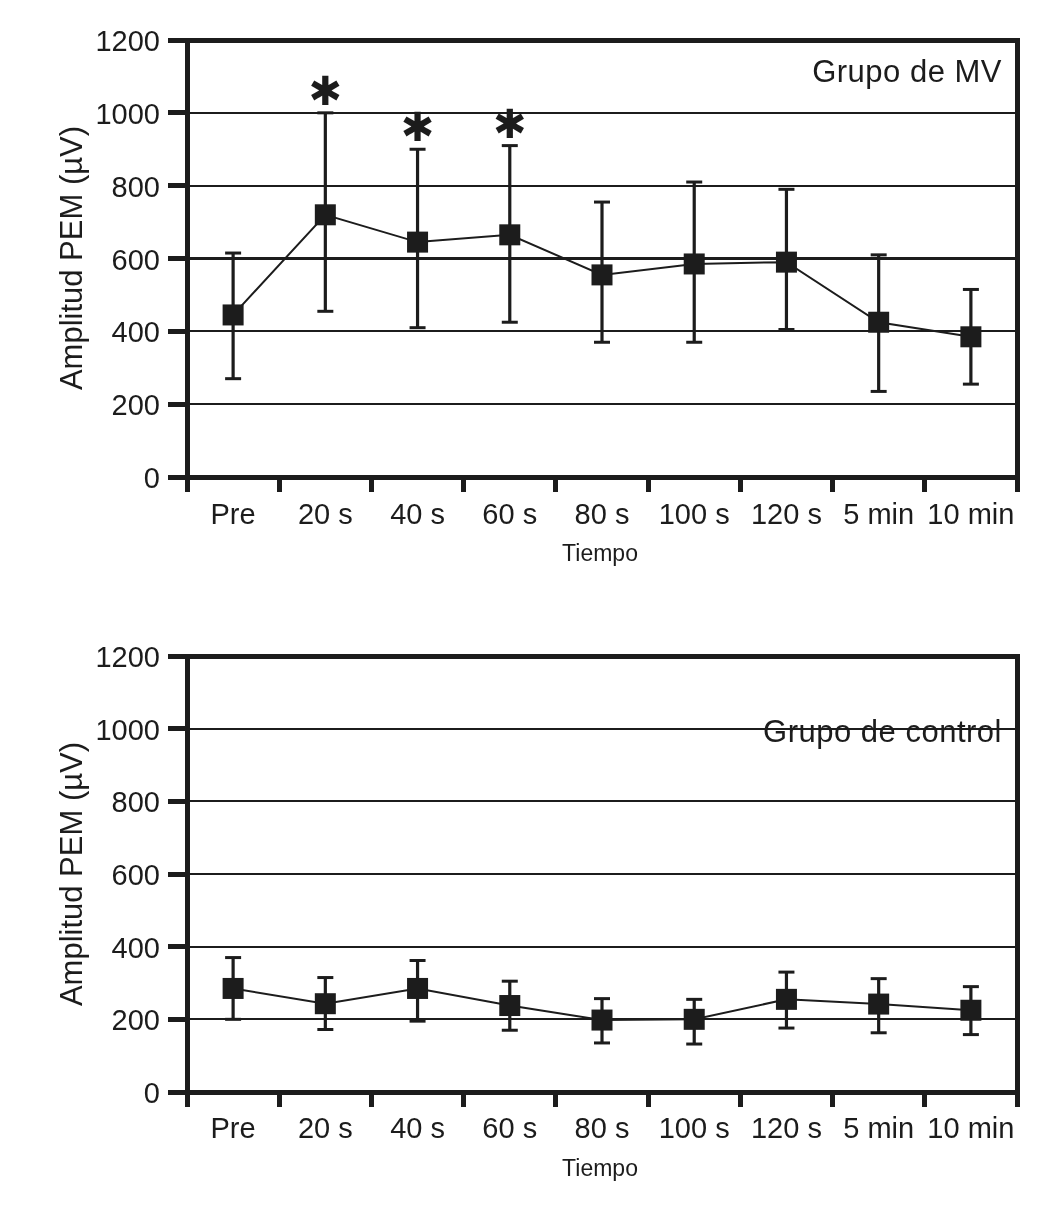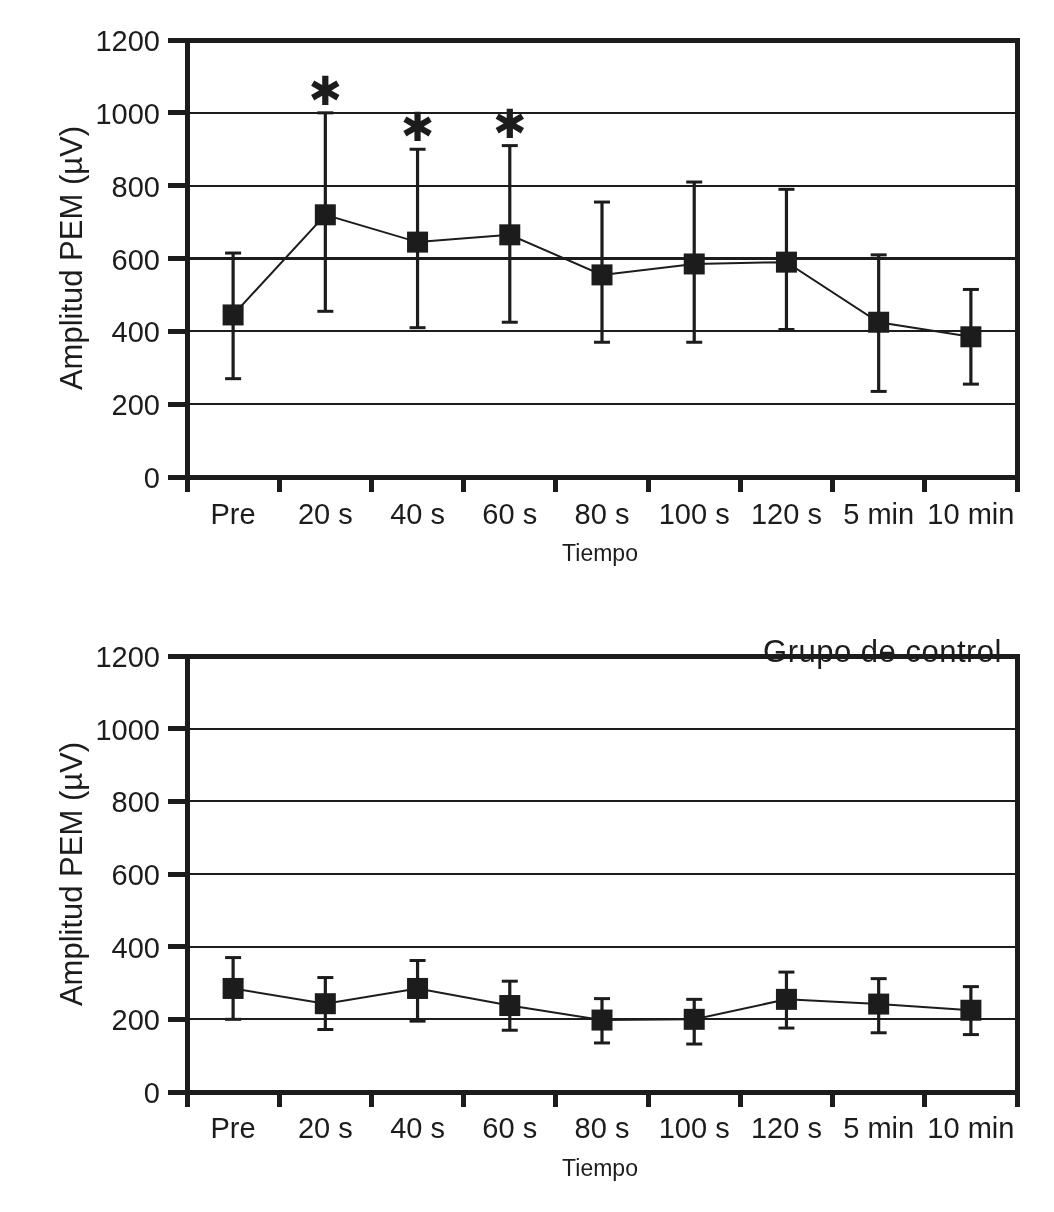--- a/index.html
+++ b/index.html
@@ -14,21 +14,21 @@
   }
   .chart-svg { position: absolute; left: 0; display: block; }
   #chart-svg-0 { top: 0; }
   #chart-svg-1 { top: 606px; }
   .fig-label { position: absolute; white-space: nowrap; color: #1c1c1c; }
   .chart-title {
     font-size: 31px;
     letter-spacing: 0.5px;
   }
   .title-0 { top: 54px;  right: 52px; }
-  .title-1 { top: 634px; right: 52px; }
+  .title-1 { top: 714px; right: 52px; }
   .y-axis-title {
     font-size: 31px;
     transform: translate(-50%, -50%) rotate(-90deg);
     transform-origin: center center;
   }
   .ylab-0 { left: 72px; top: 258px; }
   .ylab-1 { left: 72px; top: 874px; }
   .x-axis-title {
     font-size: 23px;
     transform: translate(-50%, -50%);
@@ -230,20 +230,21 @@
       <text x="325.33333333333337" y="522" text-anchor="middle" dominant-baseline="central" font-size="29" fill="#1c1c1c">20 s</text>
       <text x="417.55555555555554" y="522" text-anchor="middle" dominant-baseline="central" font-size="29" fill="#1c1c1c">40 s</text>
       <text x="509.7777777777778" y="522" text-anchor="middle" dominant-baseline="central" font-size="29" fill="#1c1c1c">60 s</text>
       <text x="602" y="522" text-anchor="middle" dominant-baseline="central" font-size="29" fill="#1c1c1c">80 s</text>
       <text x="694.2222222222223" y="522" text-anchor="middle" dominant-baseline="central" font-size="29" fill="#1c1c1c">100 s</text>
       <text x="786.4444444444445" y="522" text-anchor="middle" dominant-baseline="central" font-size="29" fill="#1c1c1c">120 s</text>
       <text x="878.6666666666667" y="522" text-anchor="middle" dominant-baseline="central" font-size="29" fill="#1c1c1c">5 min</text>
       <text x="970.8888888888889" y="522" text-anchor="middle" dominant-baseline="central" font-size="29" fill="#1c1c1c">10 min</text>
     </svg>
 
+  <div class="fig-label chart-title title-0">Grupo de MV</div>
 
   <div class="fig-label chart-title title-1">Grupo de control</div>
 
   <div class="fig-label y-axis-title ylab-0">Amplitud PEM (µV)</div>
 
   <div class="fig-label y-axis-title ylab-1">Amplitud PEM (µV)</div>
 
   <div class="fig-label x-axis-title xlab-0">Tiempo</div>
 
   <div class="fig-label x-axis-title xlab-1">Tiempo</div>

